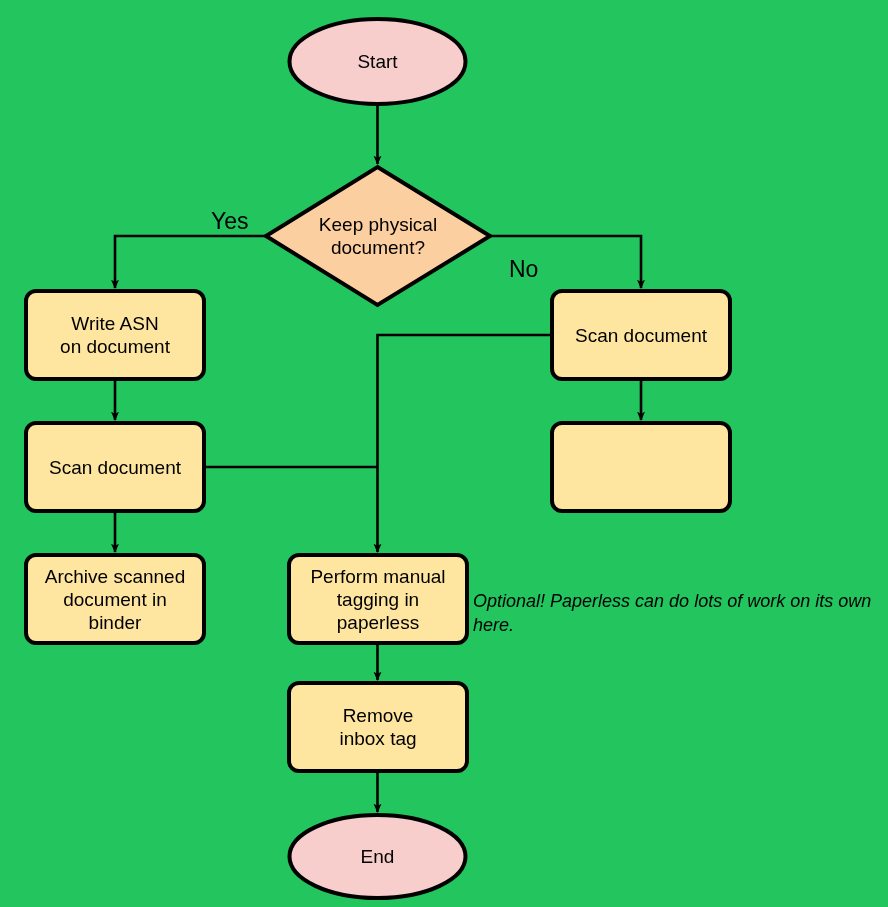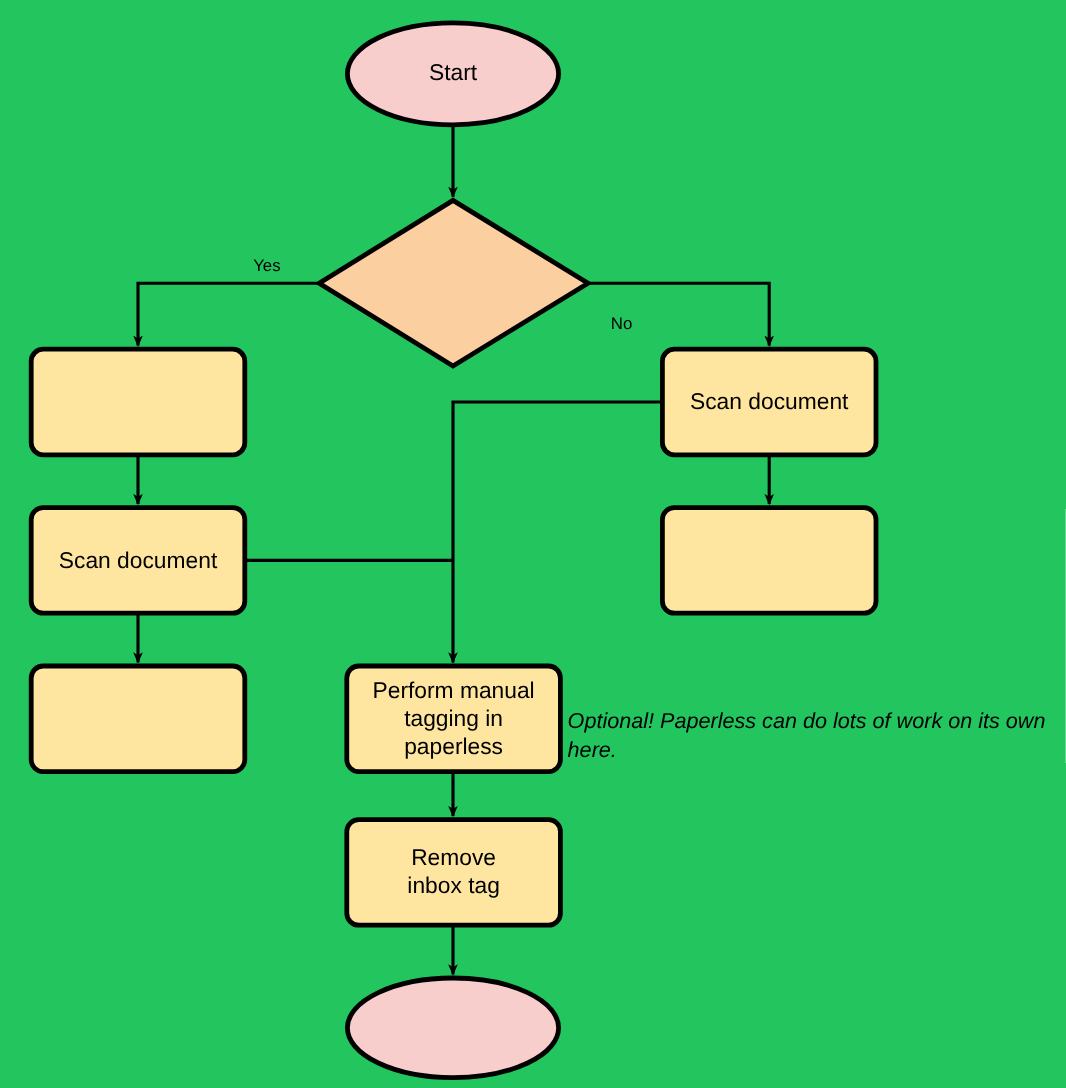--- a/index.html
+++ b/index.html
@@ -37,21 +37,21 @@
     font-family: "Liberation Sans", sans-serif;
     font-size: 19px;
     line-height: 23px;
     white-space: pre-line;
     pointer-events: none;
   }
   .edge-label {
     position: absolute;
     color: #000000;
     font-family: "Liberation Sans", sans-serif;
-    font-size: 14px;
+    font-size: 23px;
     line-height: 21px;
     white-space: pre;
     text-align: center;
   }
   .annotation {
     position: absolute;
     color: #000000;
     font-family: "Liberation Sans", sans-serif;
     font-style: italic;
     font-size: 18px;
@@ -108,35 +108,43 @@
 
     <path d="M204,467 L377.5,467" fill="none" stroke="#000000" stroke-width="2.6"></path>
 
     <path d="M377.5,643 L377.5,680" fill="none" stroke="#000000" stroke-width="2.6" marker-end="url(#arrowhead)"></path>
 
     <path d="M377.5,771 L377.5,812" fill="none" stroke="#000000" stroke-width="2.6" marker-end="url(#arrowhead)"></path>
   </svg>
 
   <div class="node-label" style="left:289px; top:19px; width:177px; height:85px;">Start</div>
 
+  <div class="node-label" style="left:266px; top:167px; width:224px; height:138px;">Keep physical
+document?</div>
 
+  <div class="node-label" style="left:26px; top:291px; width:178px; height:88px;">Write ASN
+on document</div>
 
   <div class="node-label" style="left:26px; top:423px; width:178px; height:88px;">Scan document</div>
 
+  <div class="node-label" style="left:26px; top:555px; width:178px; height:88px;">Archive scanned
+document in
+binder</div>
 
   <div class="node-label" style="left:552px; top:291px; width:178px; height:88px;">Scan document</div>
 
 
   <div class="node-label" style="left:289px; top:683px; width:178px; height:88px;">Remove
 inbox tag</div>
 
   <div class="node-label" style="left:289px; top:555px; width:178px; height:88px;">Perform manual
 tagging in
 paperless</div>
 
+  <div class="node-label" style="left:289px; top:815px; width:177px; height:83px;">End</div>
 
   <div class="edge-label" style="left:211px; top:211px;">Yes</div>
 
   <div class="edge-label" style="left:509px; top:211px;margin-top:48px;">No</div>
 
   <div class="annotation" style="left:473px; top:589px;">Optional! Paperless can do lots of work on its own here.</div>
 
 </div>
 
 </body></html>

